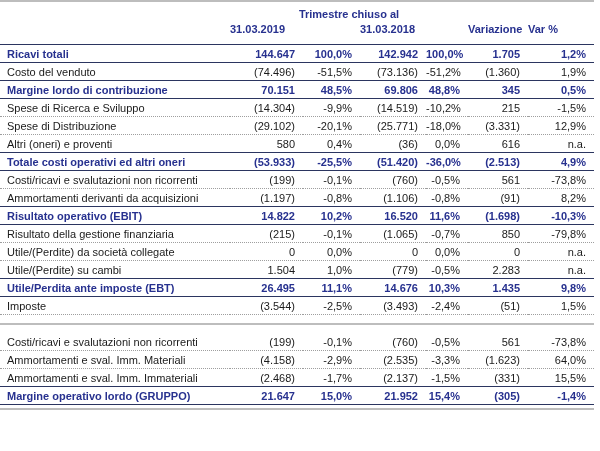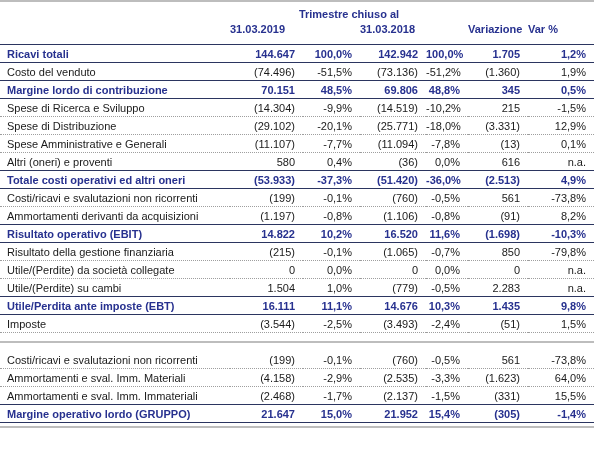--- a/index.html
+++ b/index.html
@@ -156,41 +156,32 @@
         <tr class="row plain">
           <td class="lbl">Spese di Distribuzione</td>
           <td class="num">(29.102)</td>
           <td class="num">-20,1%</td>
           <td class="num">(25.771)</td>
           <td class="num">-18,0%</td>
           <td class="num">(3.331)</td>
           <td class="num">12,9%</td>
         </tr>
         <tr class="row plain">
-          <td class="lbl">Spese Amministrative e Generali</td>
-          <td class="num">(11.107)</td>
-          <td class="num">-7,7%</td>
-          <td class="num">(11.094)</td>
-          <td class="num">-7,8%</td>
-          <td class="num">(13)</td>
-          <td class="num">0,1%</td>
-        </tr>
-        <tr class="row plain">
           <td class="lbl">Altri (oneri) e proventi</td>
           <td class="num">580</td>
           <td class="num">0,4%</td>
           <td class="num">(36)</td>
           <td class="num">0,0%</td>
           <td class="num">616</td>
           <td class="num">n.a.</td>
         </tr>
         <tr class="row bold">
           <td class="lbl">Totale costi operativi ed altri oneri</td>
           <td class="num">(53.933)</td>
-          <td class="num">-37,3%</td>
+          <td class="num">-25,5%</td>
           <td class="num">(51.420)</td>
           <td class="num">-36,0%</td>
           <td class="num">(2.513)</td>
           <td class="num">4,9%</td>
         </tr>
         <tr class="row plain">
           <td class="lbl">Costi/ricavi e svalutazioni non ricorrenti</td>
           <td class="num">(199)</td>
           <td class="num">-0,1%</td>
           <td class="num">(760)</td>
@@ -238,21 +229,21 @@
           <td class="lbl">Utile/(Perdite) su cambi</td>
           <td class="num">1.504</td>
           <td class="num">1,0%</td>
           <td class="num">(779)</td>
           <td class="num">-0,5%</td>
           <td class="num">2.283</td>
           <td class="num">n.a.</td>
         </tr>
         <tr class="row bold">
           <td class="lbl">Utile/Perdita ante imposte (EBT)</td>
-          <td class="num">16.111</td>
+          <td class="num">26.495</td>
           <td class="num">11,1%</td>
           <td class="num">14.676</td>
           <td class="num">10,3%</td>
           <td class="num">1.435</td>
           <td class="num">9,8%</td>
         </tr>
         <tr class="row plain">
           <td class="lbl">Imposte</td>
           <td class="num">(3.544)</td>
           <td class="num">-2,5%</td>

